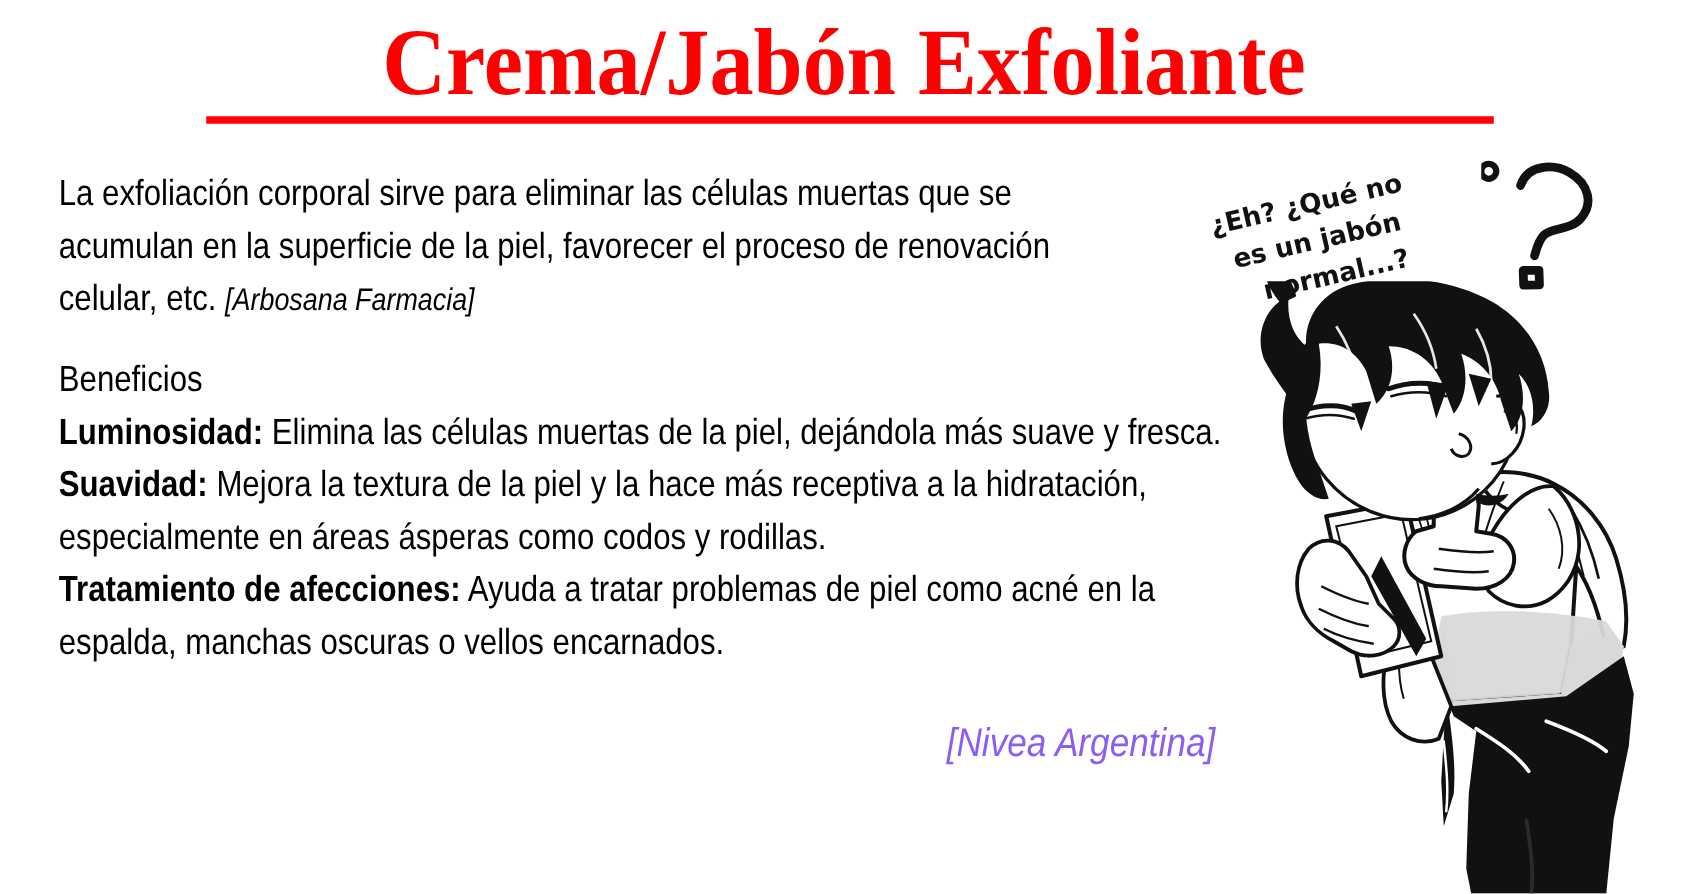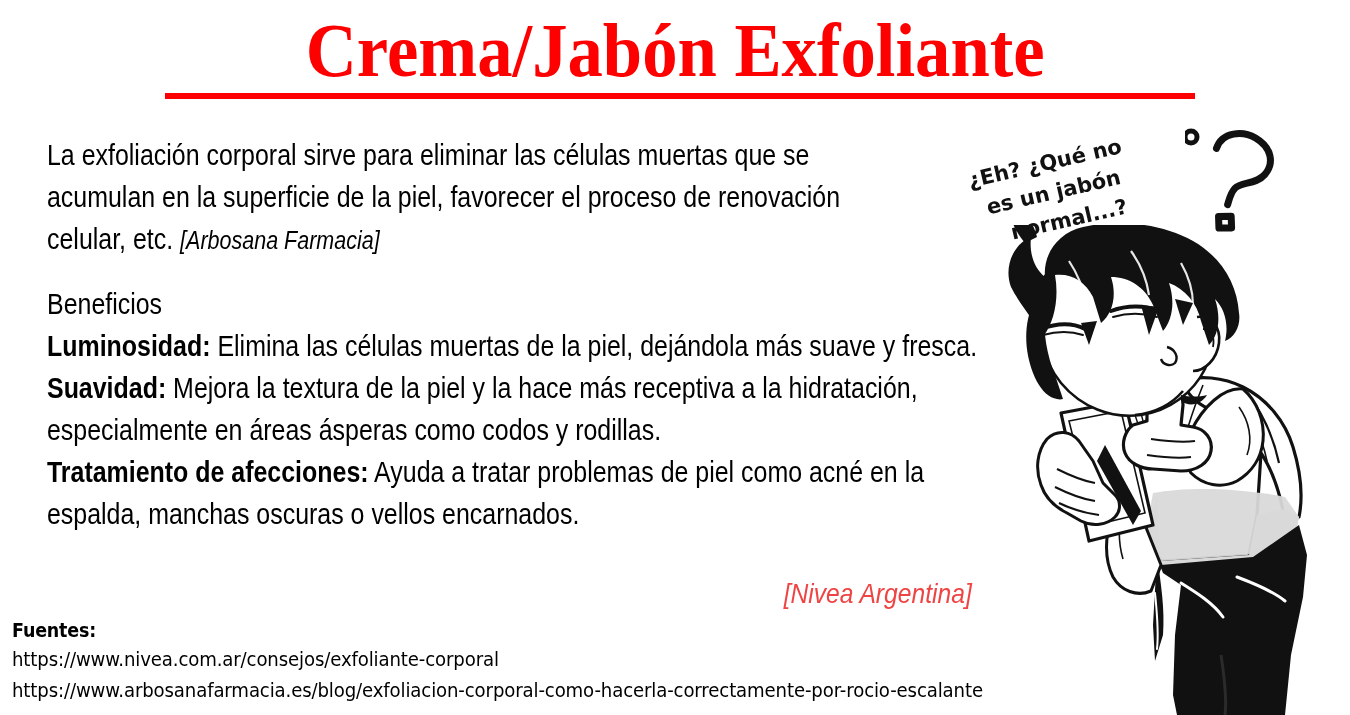--- a/index.html
+++ b/index.html
@@ -82,23 +82,23 @@
   .spacer { height: 22px; }
 
   .attrib-right {
     position: absolute;
     left: 12px;
     top: 578px;
     width: 960px;
     text-align: right;
     font-family: "Liberation Sans Narrow", "Liberation Sans", sans-serif;
     font-style: italic;
-    font-size: 28px;
+    font-size: 32px;
     line-height: 32px;
-    color: #ef4444;
+    color: #8b5cf6;
   }
   .attrib-right span {
     display: inline-block;
     transform: scaleX(0.88);
     transform-origin: right top;
   }
 
   
   .sources {
     position: absolute;
@@ -201,25 +201,20 @@
     <p class="para">
       <span class="bold-lead">Tratamiento de afecciones:</span>
       <span>Ayuda a tratar problemas de piel como acné en la espalda, manchas oscuras o vellos encarnados.</span>
     </p>
   </div>
 
   <div class="attrib-right">
     <span>[Nivea Argentina]</span>
   </div>
 
-  <div class="sources">
-    <span class="sources-label">Fuentes:</span>
-    <span class="source-url">https://www.nivea.com.ar/consejos/exfoliante-corporal</span>
-    <span class="source-url">https://www.arbosanafarmacia.es/blog/exfoliacion-corporal-como-hacerla-correctamente-por-rocio-escalante</span>
-  </div>
 
   <div class="speech">
     <svg width="250" height="112" viewBox="0 0 250 112" xmlns="http://www.w3.org/2000/svg">
       <g transform="rotate(-13 125 56)">
         <text class="hw-text" x="12" y="34">¿Eh? ¿Qué no</text>
         <text class="hw-text" x="24" y="64">es un jabón</text>
         <text class="hw-text" x="42" y="94">normal...?</text>
       </g>
     </svg>
   </div>

